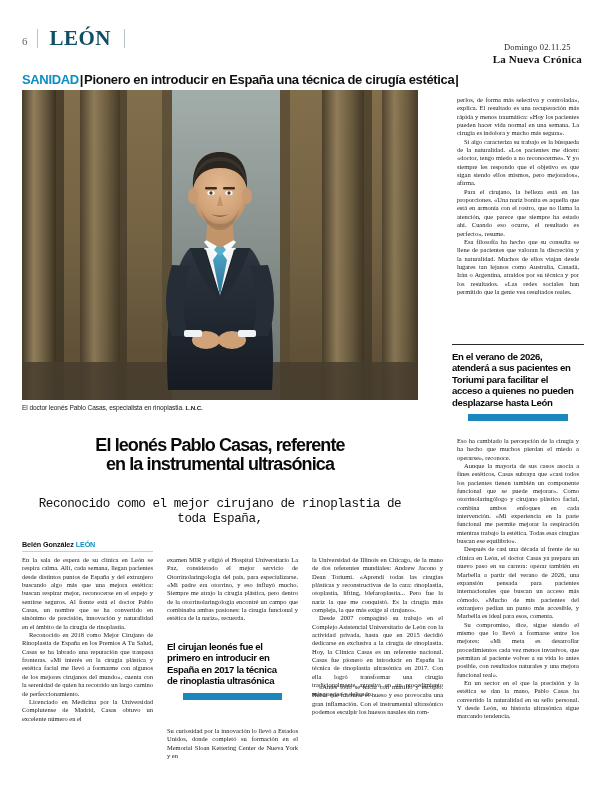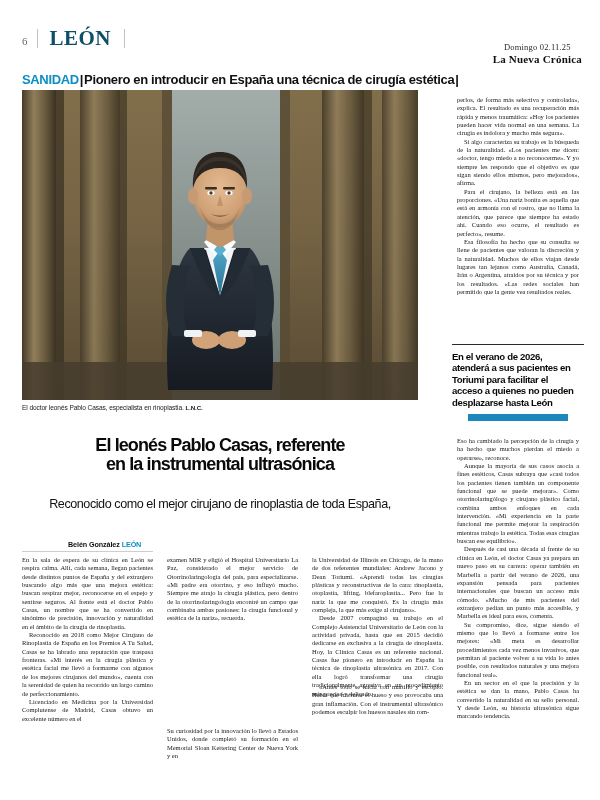--- a/index.html
+++ b/index.html
@@ -137,37 +137,36 @@
     line-height: 1.07;
     letter-spacing: -0.9px;
     color: #0a0a0a;
   }
   .subhead {
     position: absolute;
     left: 22px;
     top: 497px;
     width: 396px;
     text-align: center;
-    font-family: Liberation Sans, sans-serif;
+    font-family: Liberation Mono, monospace;
     font-size: 12.6px;
     line-height: 1.17;
     letter-spacing: -0.45px;
     color: #111;
   }
 
   
   .byline {
     position: absolute;
     left: 22px;
     top: 540px;
     font-family: "Liberation Sans", sans-serif;
     font-weight: bold;
     font-size: 7.2px;
     letter-spacing: -0.1px;
-    margin-left: 46px;
   }
   .byline .author { color: #111; }
   .byline .place { color: #0c8fc4; }
   .byline-rule {
     position: absolute;
     left: 22px;
     top: 551px;
     width: 131px;
     height: 1px;
     background: #c8ced2;
@@ -386,20 +385,27 @@
   <div class="col" id="col1">
     <p class="first">En la sala de espera de su clínica en León se respira calma. Allí, cada semana, llegan pacientes desde distintos puntos de España y del extranjero buscando algo más que una mejora estética: buscan respirar mejor, reconocerse en el espejo y sentirse seguros. Al frente está el doctor Pablo Casas, un nombre que se ha convertido en sinónimo de precisión, innovación y naturalidad en el ámbito de la cirugía de rinoplastia.</p>
     <p>Reconocido en 2018 como Mejor Cirujano de Rinoplastia de España en los Premios A Tu Salud, Casas se ha labrado una reputación que traspasa fronteras. «Mi interés en la cirugía plástica y estética facial me llevó a formarme con algunos de los mejores cirujanos del mundo», cuenta con la serenidad de quien ha recorrido un largo camino de perfeccionamiento.</p>
     <p>Licenciado en Medicina por la Universidad Complutense de Madrid, Casas obtuvo un excelente número en el</p>
   </div>
 
   <div class="col" id="col2">
     <p class="first">examen MIR y eligió el Hospital Universitario La Paz, considerado el mejor servicio de Otorrinolaringología del país, para especializarse. «Mi padre era otorrino, y eso influyó mucho. Siempre me atrajo la cirugía plástica, pero dentro de la otorrinolaringología encontré un campo que combinaba ambas pasiones: la cirugía funcional y estética de la nariz», recuerda.</p>
   </div>
 
+  <div class="pullquote" id="pq-left">
+    <span class="pq-text">El cirujan leonés fue el</span>
+    <span class="pq-text">primero en introducir en</span>
+    <span class="pq-text">España en 2017 la técnica</span>
+    <span class="pq-text">de rinoplastia ultrasónica</span>
+    <span class="pq-bar"></span>
+  </div>
 
   <div class="col" id="col2b">
     <p class="first">Su curiosidad por la innovación lo llevó a Estados Unidos, donde completó su formación en el Memorial Sloan Kettering Center de Nueva York y en</p>
   </div>
 
   <div class="col" id="col3">
     <p class="first">la Universidad de Illinois en Chicago, de la mano de dos referentes mundiales: Andrew Jacono y Dean Toriumi. «Aprendí todas las cirugías plásticas y reconstructivas de la cara: rinoplastia, otoplastia, lifting, blefaroplastia... Pero fue la nariz la que me conquistó. Es la cirugía más compleja, la que más exige al cirujano».</p>
     <p>Desde 2007 compaginó su trabajo en el Complejo Asistencial Universitario de León con la actividad privada, hasta que en 2015 decidió dedicarse en exclusiva a la cirugía de rinoplastia. Hoy, la Clínica Casas es un referente nacional. Casas fue pionero en introducir en España la técnica de rinoplastia ultrasónica en 2017. Con ella logró transformar una cirugía tradicionalmente agresiva en un procedimiento más preciso y delicado.</p>
   </div>
   <div class="col" id="col3b">

